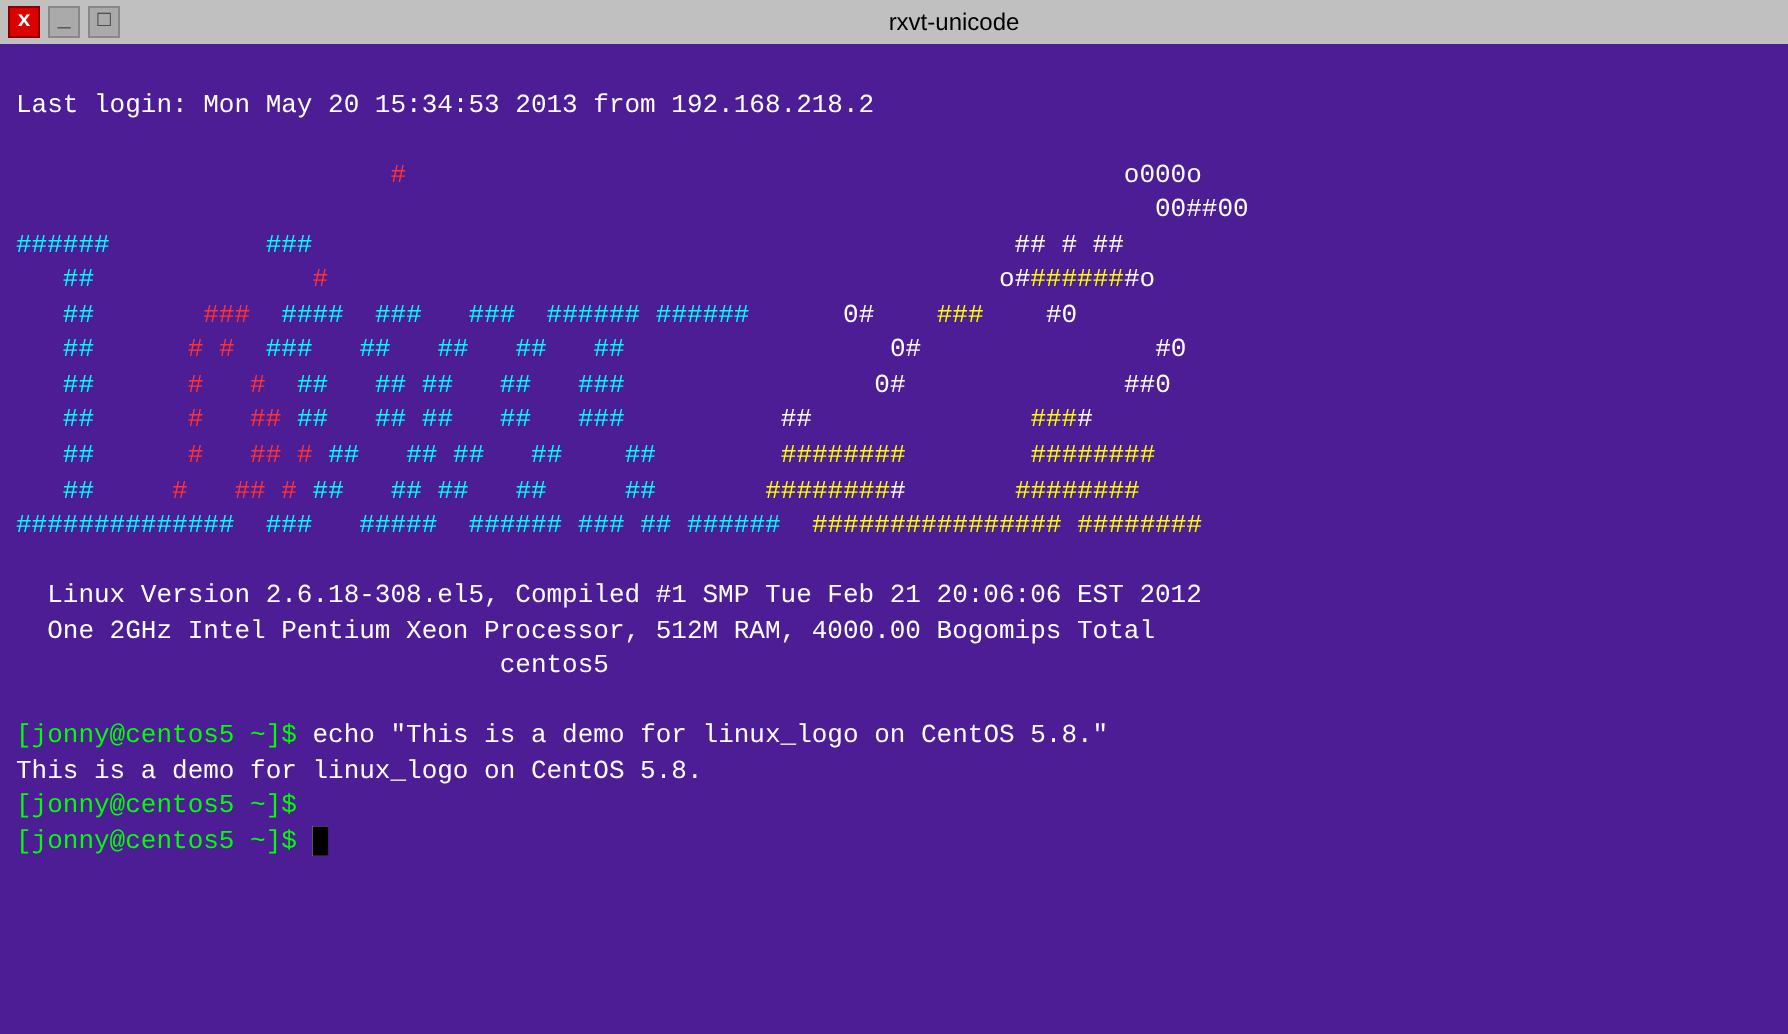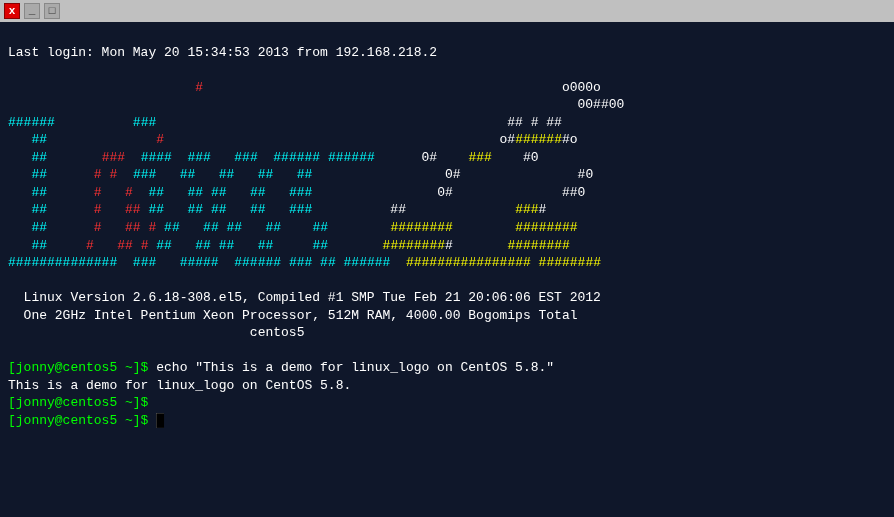--- a/index.html
+++ b/index.html
@@ -49,21 +49,21 @@
     #titlebar-title {
       flex: 1;
       text-align: center;
       font-size: 12px;
       color: #000;
       font-family: sans-serif;
     }
 
     
     #terminal {
-      background: #0f172a;
+      background: #4c1d95;
       color: #fff;
       padding: 4px 8px;
       height: calc(517px - 22px);
       overflow: hidden;
       white-space: pre;
       font-size: 13px;
       line-height: 1.35;
     }
 
     .cyan { color: #00ffff; }
@@ -79,20 +79,21 @@
 <div id="titlebar">
   <div id="titlebar-close">
     <span>x</span>
   </div>
   <div id="titlebar-minimize">
     <span>_</span>
   </div>
   <div id="titlebar-maximize">
     <span>□</span>
   </div>
+  <div id="titlebar-title">rxvt-unicode</div>
 </div>
 
 <div id="terminal">
 <span class="white">Last login: Mon May 20 15:34:53 2013 from 192.168.218.2</span>
 
 <span><span class="cyan">                        </span><span class="red">#</span><span style="color:#888">                                              </span><span class="white">o000o</span>
 <span style="color:#888">                                                                         </span><span class="white">00##00</span>
 <span class="cyan">######</span><span style="color:#888">          </span><span class="cyan">###</span><span style="color:#888">                                             </span><span class="white">## # ##</span>
 <span style="color:#888">   </span><span class="cyan">##</span><span style="color:#888">              </span><span class="red">#</span><span style="color:#888">                                           </span><span class="white">o#</span><span class="yellow">######</span><span class="white">#o</span>
 <span style="color:#888">   </span><span class="cyan">##</span><span style="color:#888">       </span><span class="red">###</span><span style="color:#888">  </span><span class="cyan">####</span><span style="color:#888">  </span><span class="cyan">###</span><span style="color:#888">   </span><span class="cyan">###</span><span style="color:#888">  </span><span class="cyan">######</span><span style="color:#888"> </span><span class="cyan">######</span><span style="color:#888">      </span><span class="white">0#</span><span style="color:#888">    </span><span class="yellow">###</span><span style="color:#888">    </span><span class="white">#0</span>

